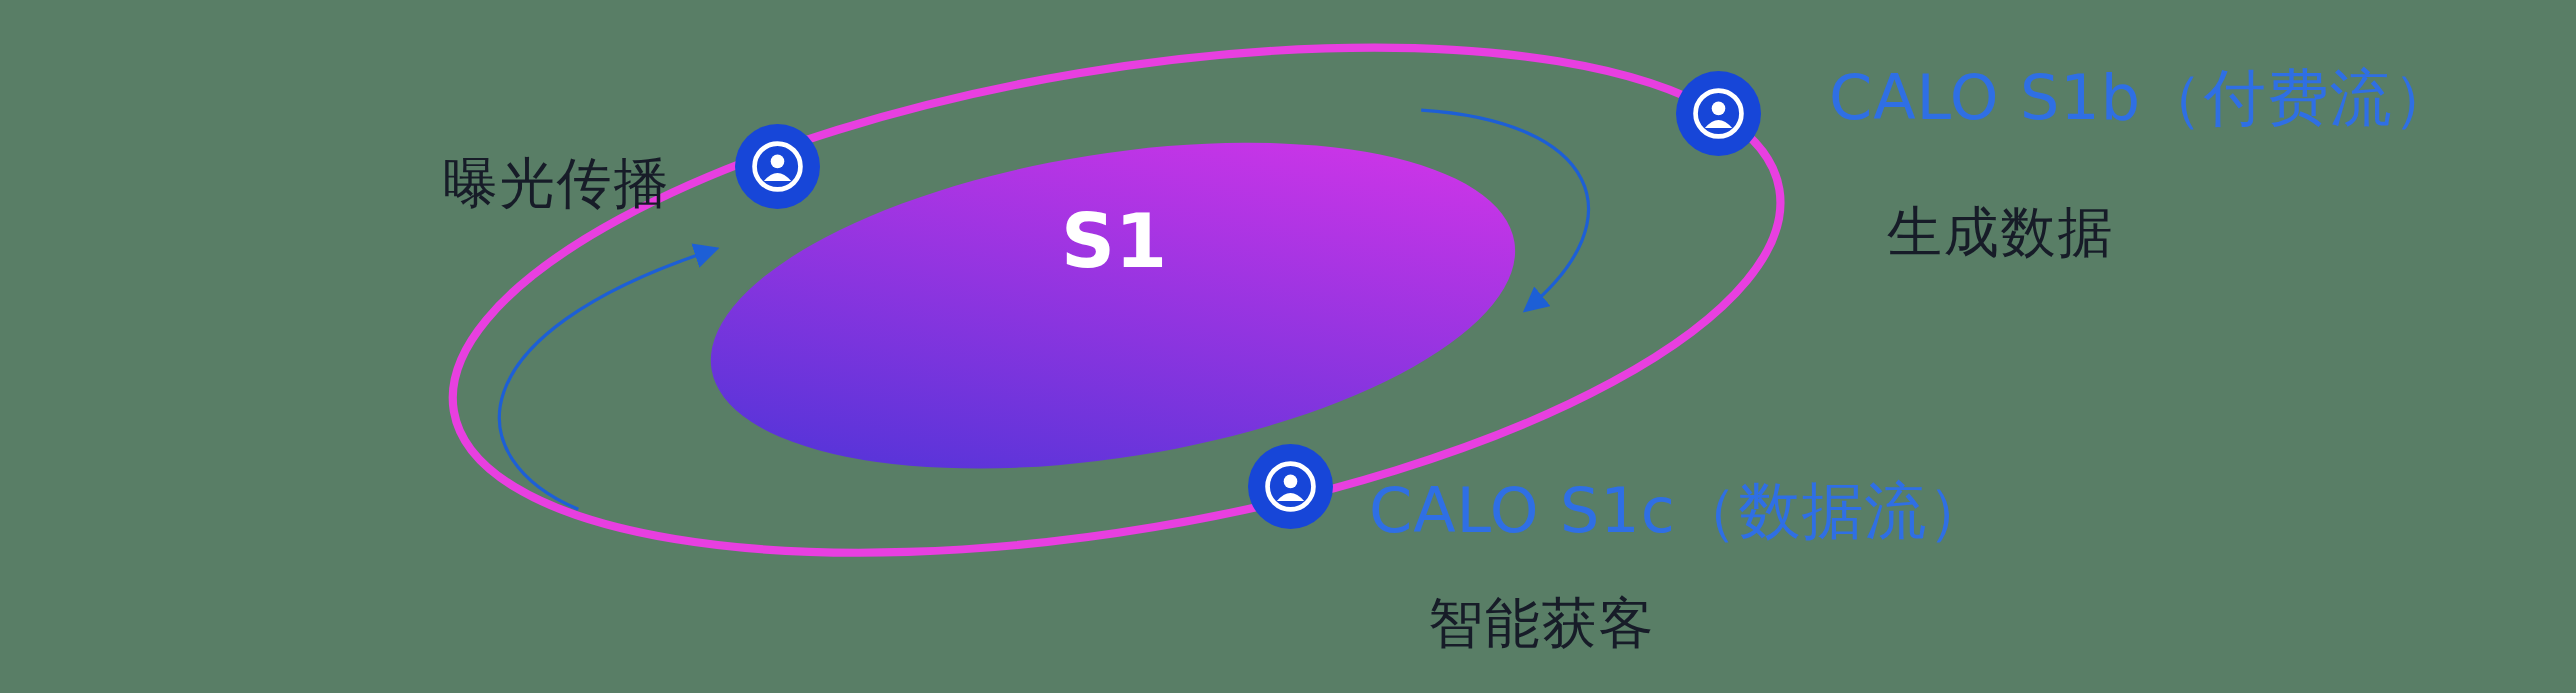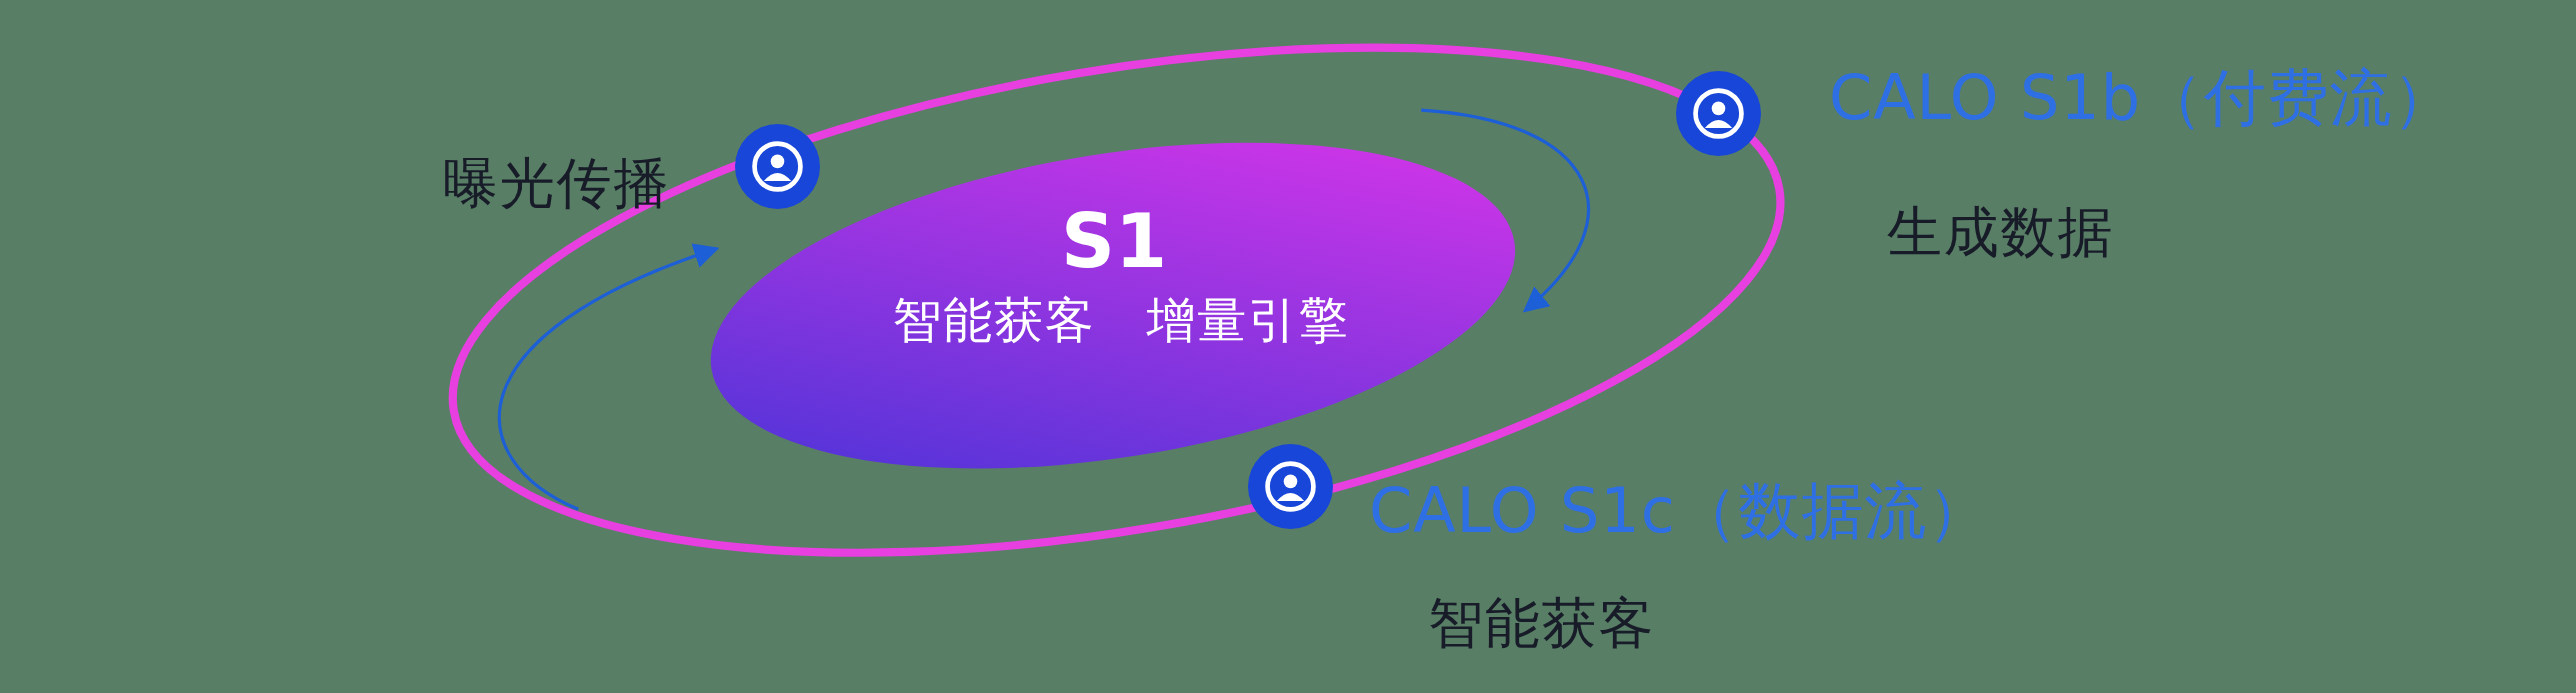--- a/index.html
+++ b/index.html
@@ -110,21 +110,20 @@
   <div class="node" style="left:1248px; top:444px">
     <svg viewBox="0 0 100 100">
       <circle cx="50" cy="50" r="50" style="fill:var(--node-blue)"></circle>
       <circle cx="50" cy="50" r="27" fill="none" stroke="#ffffff" stroke-width="5.5"></circle>
       <circle cx="50" cy="44" r="8" fill="#ffffff"></circle>
       <path d="M34 67 Q50 48 66 67 Z" fill="#ffffff"></path>
     </svg>
   </div>
 
   <div class="label center-title" style="left:1114px; top:204px">S1</div>
-  <div class="label center-subtitle" style="left:1121px; top:296px">智能获客　增量引擎</div>
 
   <div class="label node-subtitle" style="left:443px; top:156px">曝光传播</div>
 
   <div class="label node-title" style="left:1829px; top:67px">CALO S1b（付费流）</div>
   <div class="label node-subtitle" style="left:1887px; top:205px">生成数据</div>
 
   <div class="label node-title" style="left:1369px; top:480px">CALO S1c（数据流）</div>
   <div class="label node-subtitle" style="left:1428px; top:596px">智能获客</div>
 
 </div>

